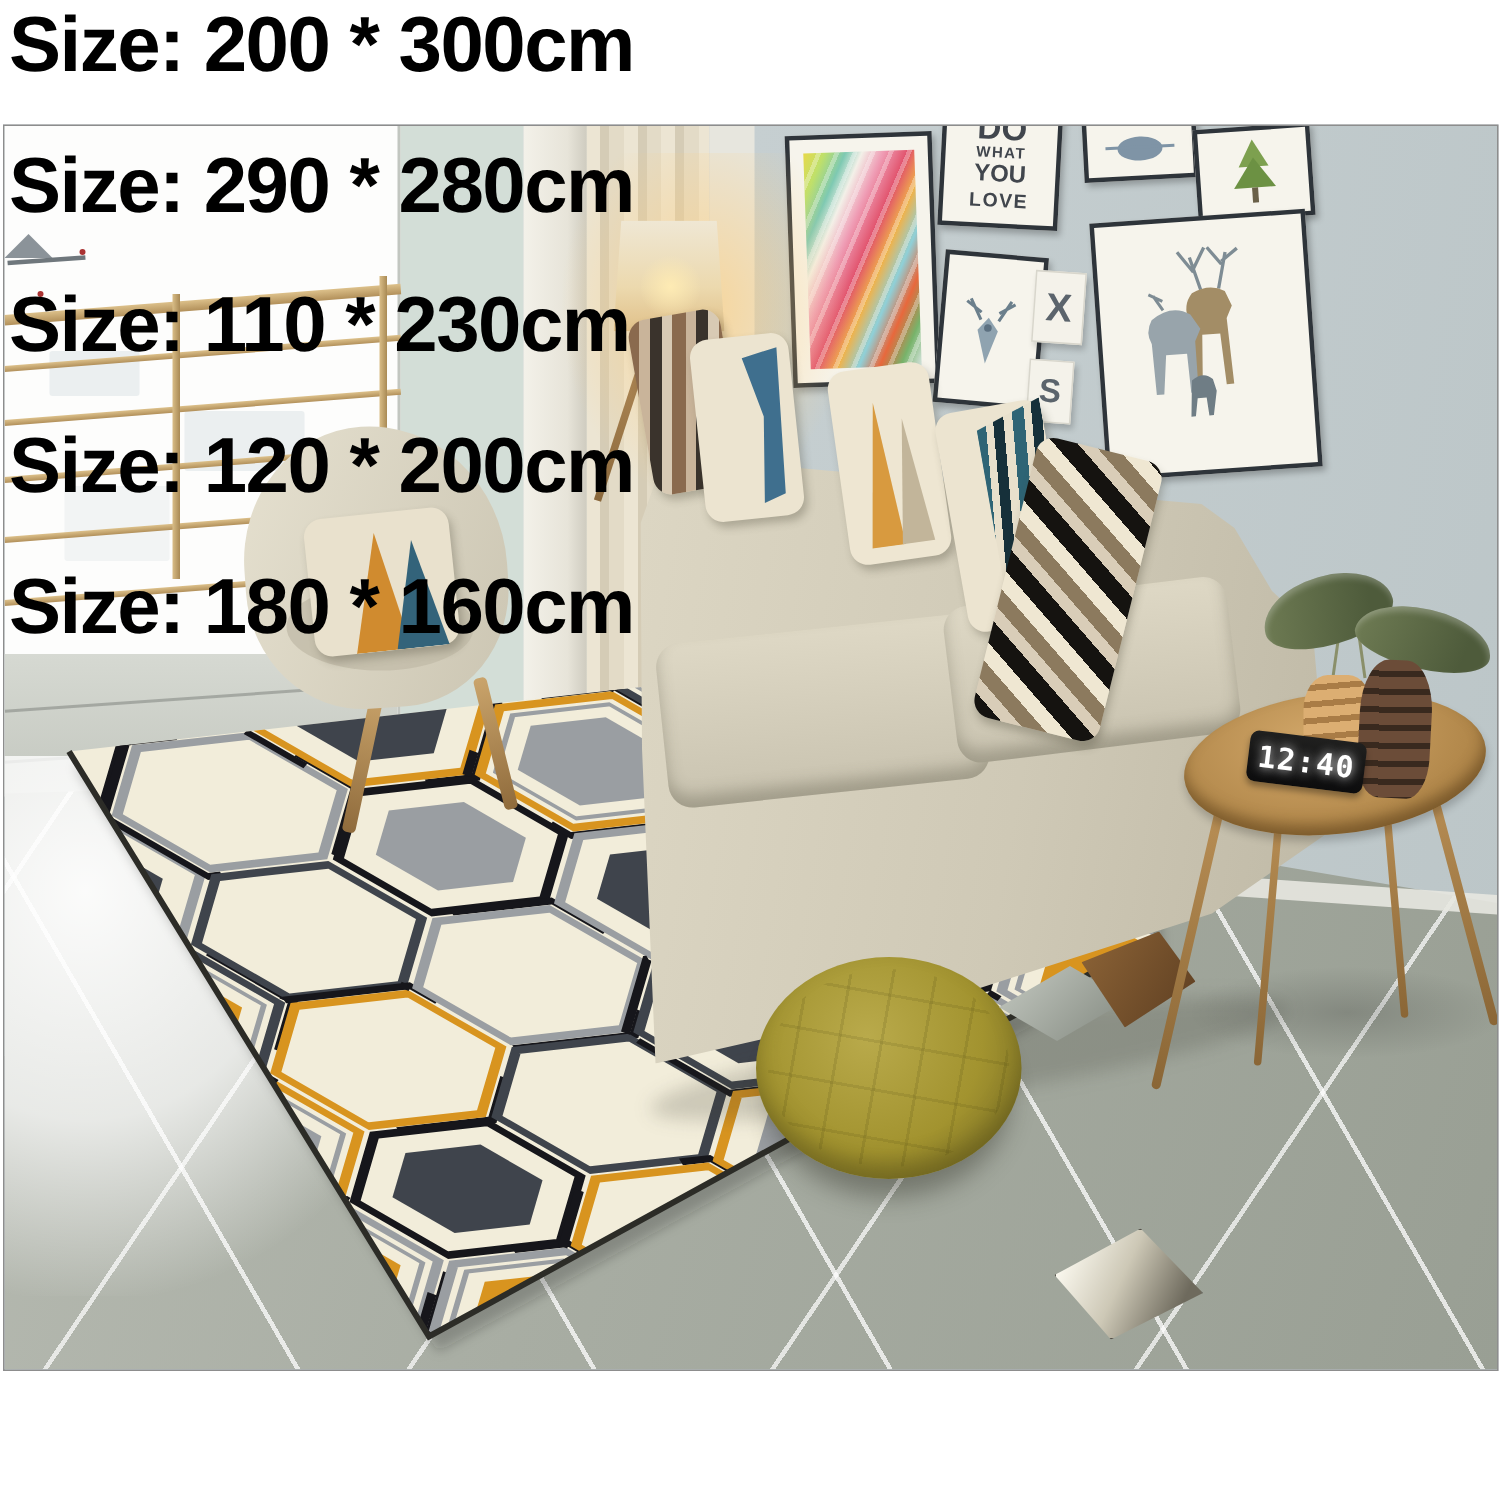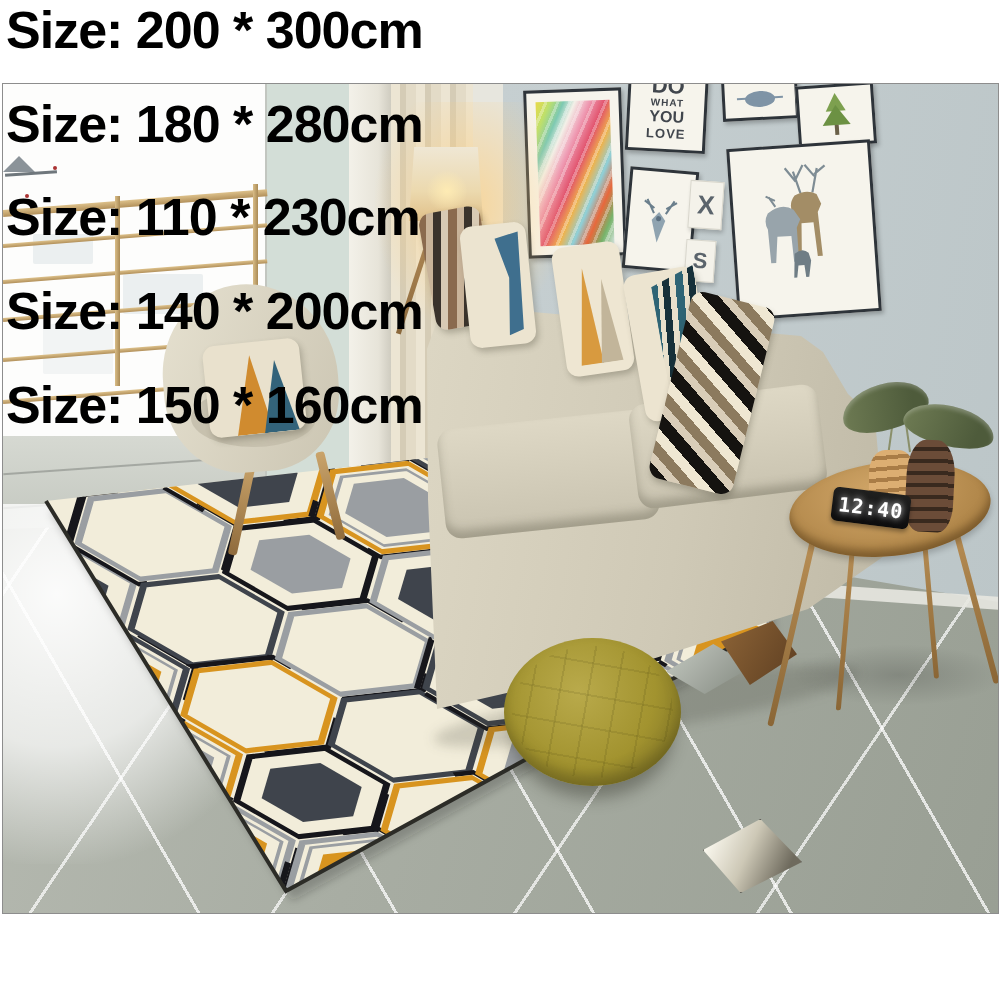--- a/index.html
+++ b/index.html
@@ -375,16 +375,16 @@
   <div class="abs leaf" style="left:838px;top:300px;width:88px;height:46px;transform:rotate(-16deg);"></div>
   <div class="abs leaf" style="left:900px;top:322px;width:92px;height:40px;transform:rotate(13deg);"></div>
   <div class="abs table-top"></div>
   <div class="abs vase-light"></div>
   <div class="abs vase-dark"></div>
   <div class="abs clock">12:40</div>
 
 </div>
 
 <div class="size-label" style="top:4px;">Size: 200 * 300cm</div>
-<div class="size-label" style="top:98px;">Size: 180 * 280cm</div>
+<div class="size-label" style="top:98px;">Size: 290 * 280cm</div>
 <div class="size-label" style="top:191px;">Size: 110 * 230cm</div>
-<div class="size-label" style="top:285px;">Size: 140 * 200cm</div>
-<div class="size-label" style="top:379px;">Size: 150 * 160cm</div>
+<div class="size-label" style="top:285px;">Size: 120 * 200cm</div>
+<div class="size-label" style="top:379px;">Size: 180 * 160cm</div>
 
 </body></html>

